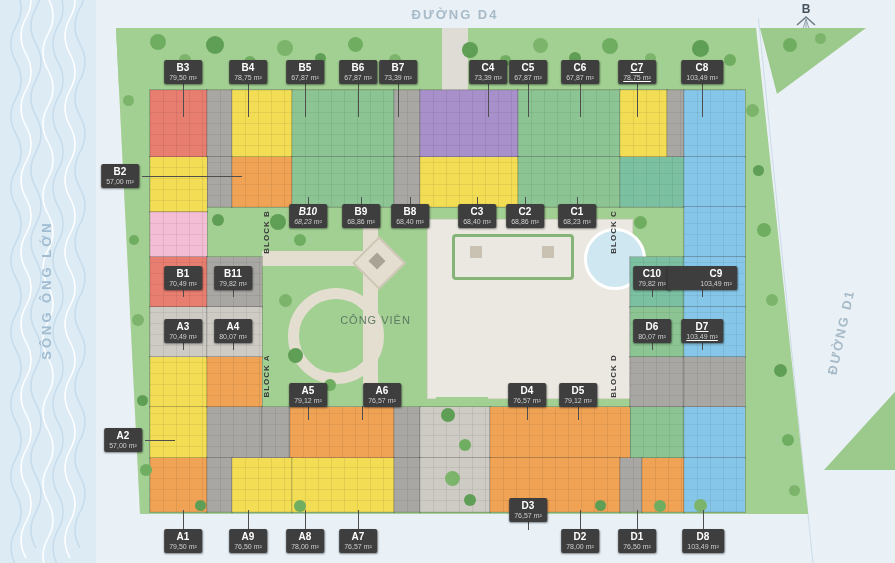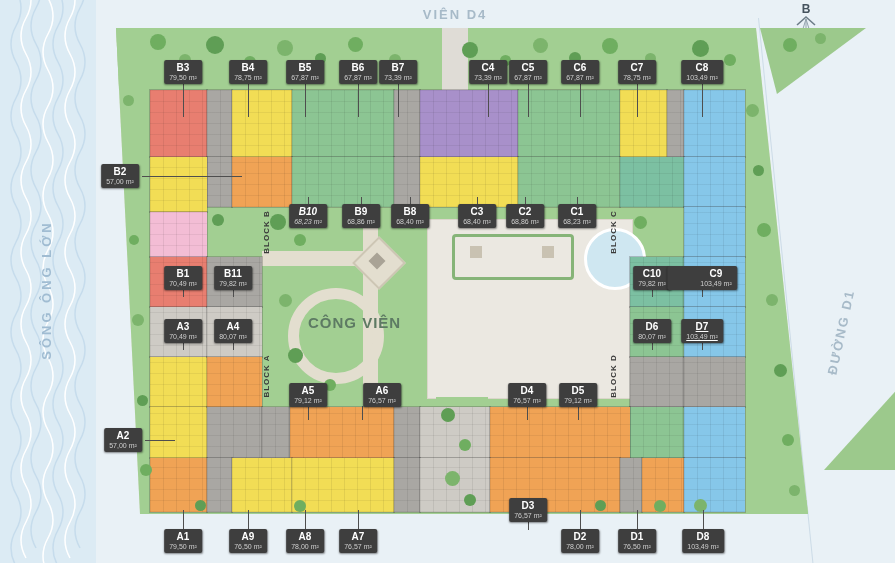--- a/index.html
+++ b/index.html
@@ -34,22 +34,22 @@
        border-radius:50%;background:transparent;box-sizing:border-box;}
   #plaza-diamond{left:360px;top:244px;width:34px;height:34px;background:#e3decf;
        border:2px solid #cdc6b4;transform:rotate(45deg);}
   #plaza-core{left:371px;top:255px;width:12px;height:12px;background:#a9a396;transform:rotate(45deg);}
   #pool-deck{left:428px;top:220px;width:204px;height:178px;background:#ebe8e1;outline:1px solid #dbd6cb;}
   #pool{left:447px;top:283px;width:141px;height:74px;background:#cfe7f1;border:3px solid #ffffff;
        display:flex;align-items:center;justify-content:center;}
   #pool-round{left:584px;top:228px;width:56px;height:56px;border-radius:50%;background:#cfe7f1;border:3px solid #ffffff;}
   #club-house{left:452px;top:234px;width:122px;height:46px;background:#ebe8e1;border:3px solid #86b478;border-radius:4px;box-sizing:border-box;}
   .club-sq{position:absolute;width:12px;height:12px;background:#c9c2b2;}
-  #park-label{left:308px;top:314px;width:135px;text-align:left;color:#5d7a63;font-weight:bold;
-       font-size:15px;letter-spacing:1px;}
+  #park-label{left:308px;top:314px;width:135px;text-align:center;color:#5d7a63;font-weight:normal;
+       font-size:11px;letter-spacing:1px;}
   .pool-text{color:#8fa8bd;font-weight:bold;font-size:11px;letter-spacing:1px;}
   .block-label{position:absolute;transform:translate(-50%,-50%) rotate(-90deg);font-size:8px;
        font-weight:bold;color:#3a3a3a;letter-spacing:1px;white-space:nowrap;z-index:8;}
   
   .badge{position:absolute;transform:translate(-50%,-50%);background:#3e3e3e;color:#fff;
        border-radius:2px;padding:3px 5px;text-align:center;line-height:1;white-space:nowrap;
        box-shadow:0 1px 2px rgba(0,0,0,.45);z-index:10;}
   .badge .code{display:block;font-size:10px;font-weight:bold;}
   .badge .area{display:block;font-size:7px;color:#cfcfcf;margin-top:1px;}
   .leader{position:absolute;background:#4e4e4e;z-index:9;}
@@ -70,21 +70,21 @@
       </g>
       <g fill="none" stroke="#ffffff" stroke-width="1.5">
         <path d="M26,-18 q10,18 0,36 t0,36 t0,36 t0,36 t0,36 t0,36 t0,36 t0,36 t0,36 t0,36 t0,36 t0,36 t0,36 t0,36 t0,36 t0,36"></path>
         <path d="M48,-2 q10,18 0,36 t0,36 t0,36 t0,36 t0,36 t0,36 t0,36 t0,36 t0,36 t0,36 t0,36 t0,36 t0,36 t0,36 t0,36 t0,36"></path>
         <path d="M70,-18 q10,18 0,36 t0,36 t0,36 t0,36 t0,36 t0,36 t0,36 t0,36 t0,36 t0,36 t0,36 t0,36 t0,36 t0,36 t0,36 t0,36"></path>
       </g>
     </svg>
   </div>
   <div class="abs" id="river-label">SÔNG ÔNG LỚN</div>
 
-  <div class="abs" id="street-top">VIÊN D4</div>
+  <div class="abs" id="street-top">ĐƯỜNG D4</div>
   <div class="abs" id="street-right">ĐƯỜNG D1</div>
   <div class="abs" id="street-edge"></div>
 
   <div class="abs" id="compass-label">B</div>
   <svg class="abs" id="compass-svg" width="60" height="52">
     <g fill="none" stroke="#93a3ae" stroke-width="1">
       <line x1="30" y1="4" x2="30" y2="50"></line>
       <line x1="6" y1="30" x2="54" y2="30"></line>
       <line x1="14" y1="18" x2="46" y2="42"></line>
       <line x1="46" y1="18" x2="14" y2="42"></line>
@@ -275,21 +275,21 @@
       <div class="badge" style="left: 528px; top: 72px;">
         <span class="code">C5</span>
         <span class="area">67,87 m²</span>
       </div>
       <div class="leader" style="left: 580px; top: 83px; width: 1px; height: 34px;"></div>
       <div class="badge" style="left: 580px; top: 72px;">
         <span class="code">C6</span>
         <span class="area">67,87 m²</span>
       </div>
       <div class="leader" style="left: 637px; top: 83px; width: 1px; height: 34px;"></div>
-      <div class="badge" style="left: 637px; top: 72px;">
+      <div class="badge" style="left: 637px; top: 72px; text-decoration: underline;">
         <span class="code">C7</span>
         <span class="area">78,75 m²</span>
       </div>
       <div class="leader" style="left: 702px; top: 83px; width: 1px; height: 34px;"></div>
       <div class="badge" style="left: 702px; top: 72px;">
         <span class="code">C8</span>
         <span class="area">103,49 m²</span>
       </div>
       <div class="leader" style="left: 142px; top: 176px; width: 100px; height: 1px;"></div>
       <div class="badge" style="left: 120px; top: 176px;">

